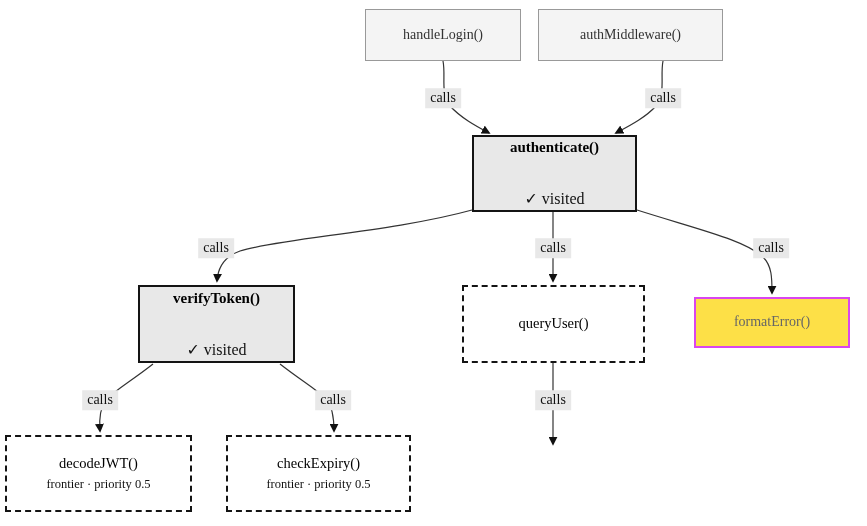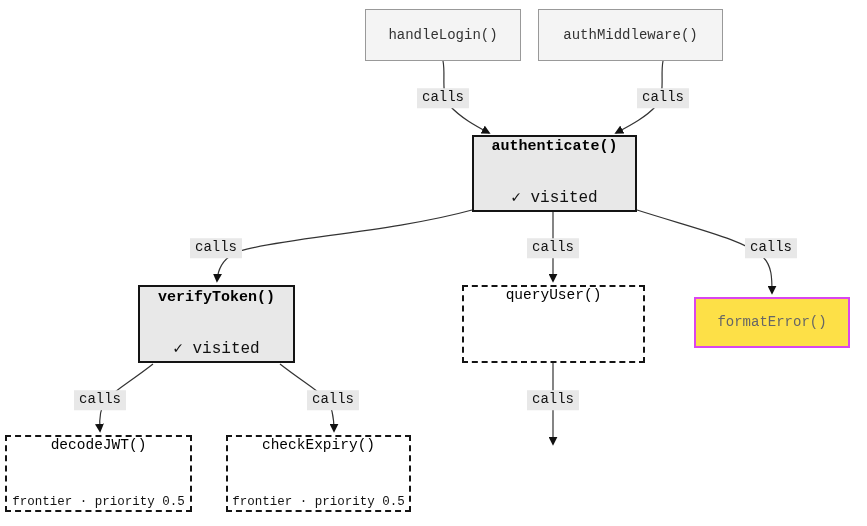--- a/index.html
+++ b/index.html
@@ -1,33 +1,33 @@
 <!DOCTYPE html>
 <html><head>
 <meta charset="utf-8">
 <style>
   html,body{margin:0;padding:0;background:#ffffff;}
   .canvas{
     position:relative;width:867px;height:526px;overflow:hidden;
-    font-family:Liberation Mono, monospace;background:#ffffff;border-radius:17px;
+    font-family:Liberation Serif, serif;background:#ffffff;border-radius:17px;
   }
   svg.edges{position:absolute;left:0;top:0;}
   .node{
     position:absolute;box-sizing:border-box;
     display:flex;flex-direction:column;align-items:center;justify-content:center;
     gap:5px;text-align:center;
   }
   .node .nlabel{font-size:14px;color:#000;white-space:nowrap;line-height:1.2;}
   .node .nstatus{font-size:12.5px;color:#111;white-space:nowrap;line-height:1.2;}
   .node.source{background:#f4f4f4;border:1px solid #999;}
   .node.source .nlabel{color:#333;}
   .node.visited{background:#e8e8e8;border:2px solid #141414;gap:33px;}
   .node.visited .nlabel{font-weight:bold;font-size:15px;color:#000;}
   .node.visited .nstatus{font-size:16px;}
-  .node.frontier{background:#ffffff;border:2px dashed #141414;justify-content:space-between;}
+  .node.frontier{background:#ffffff;border:2px dashed #141414;}
   .node.frontier .nlabel{font-size:14.5px;}
   .node.leaf{background:#fde047;border:2px solid #d946ef;}
   .node.leaf .nlabel{color:#666;}
   .edge-label{
     position:absolute;transform:translate(-50%,-50%);
     background:#e8e8e8;color:#111;font-size:14px;line-height:1.25;
     padding:1px 5px;white-space:nowrap;
   }
 </style>
 </head>

